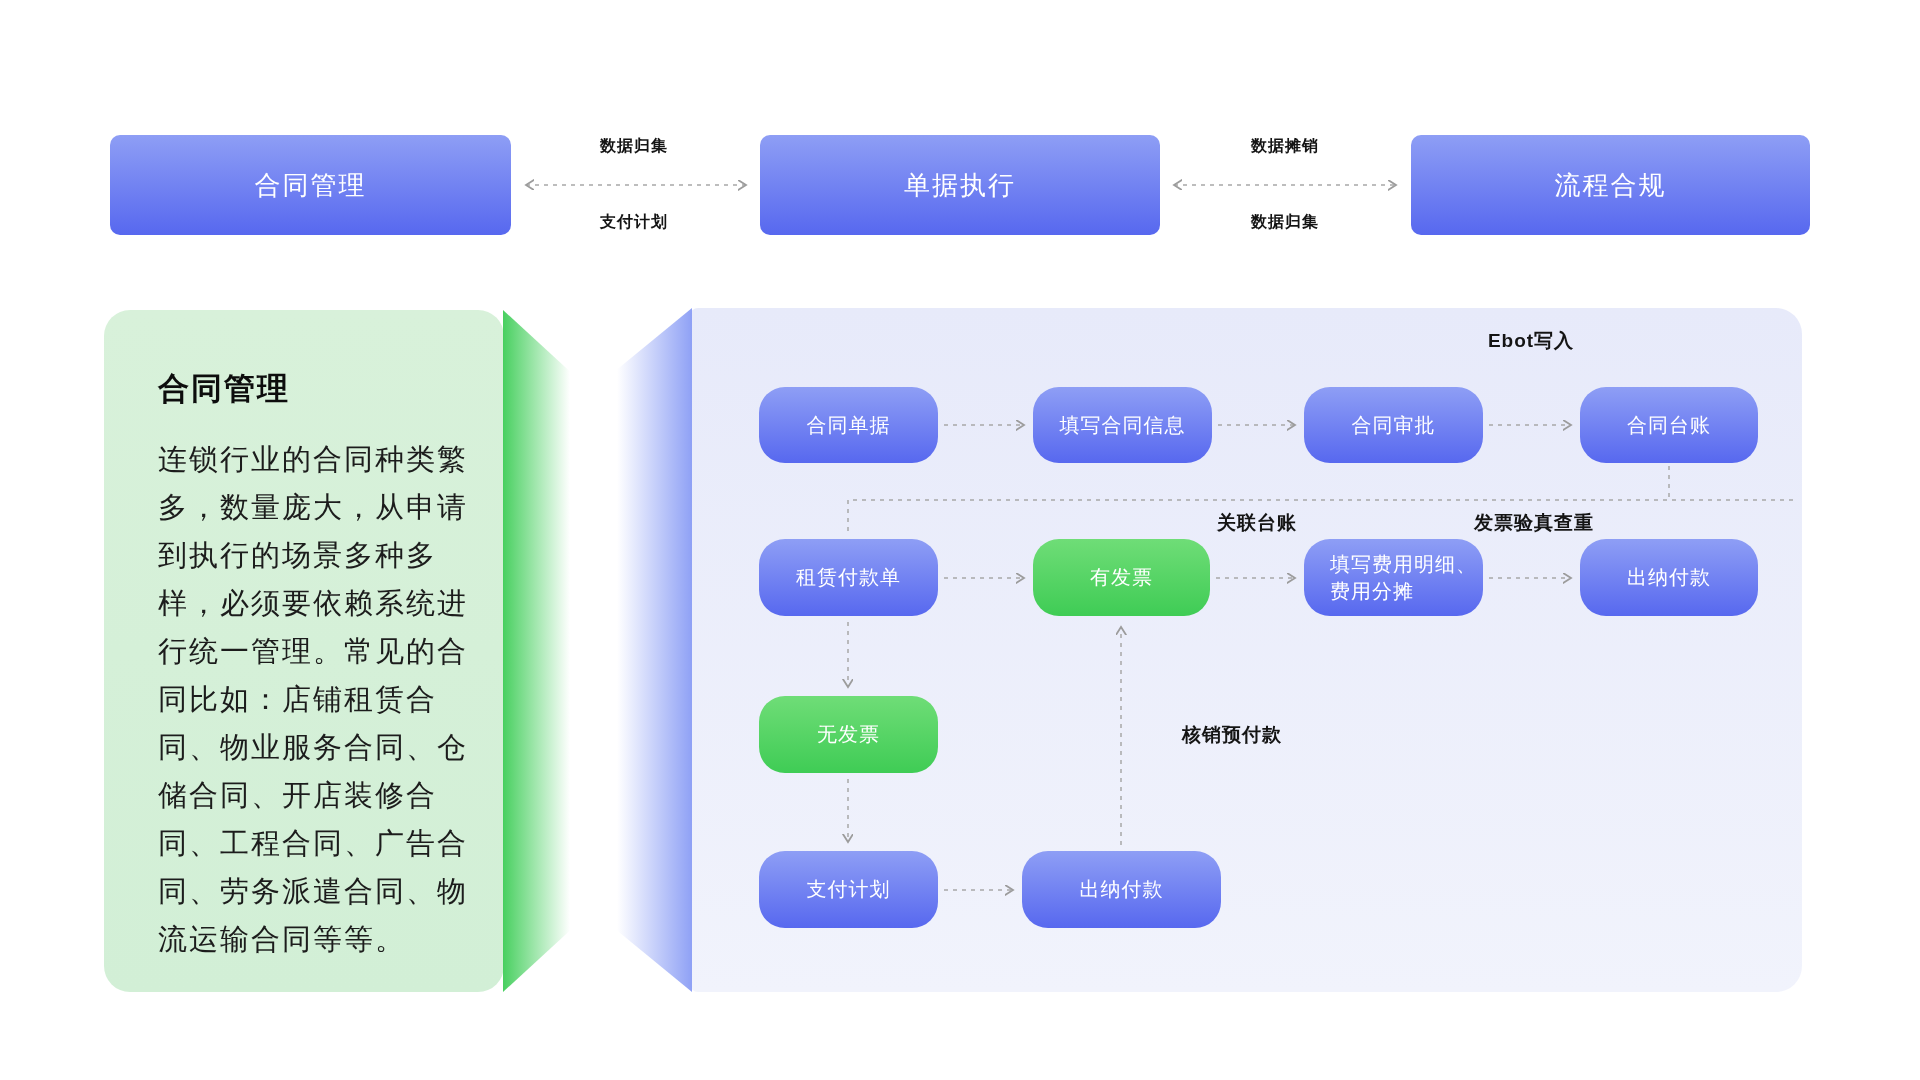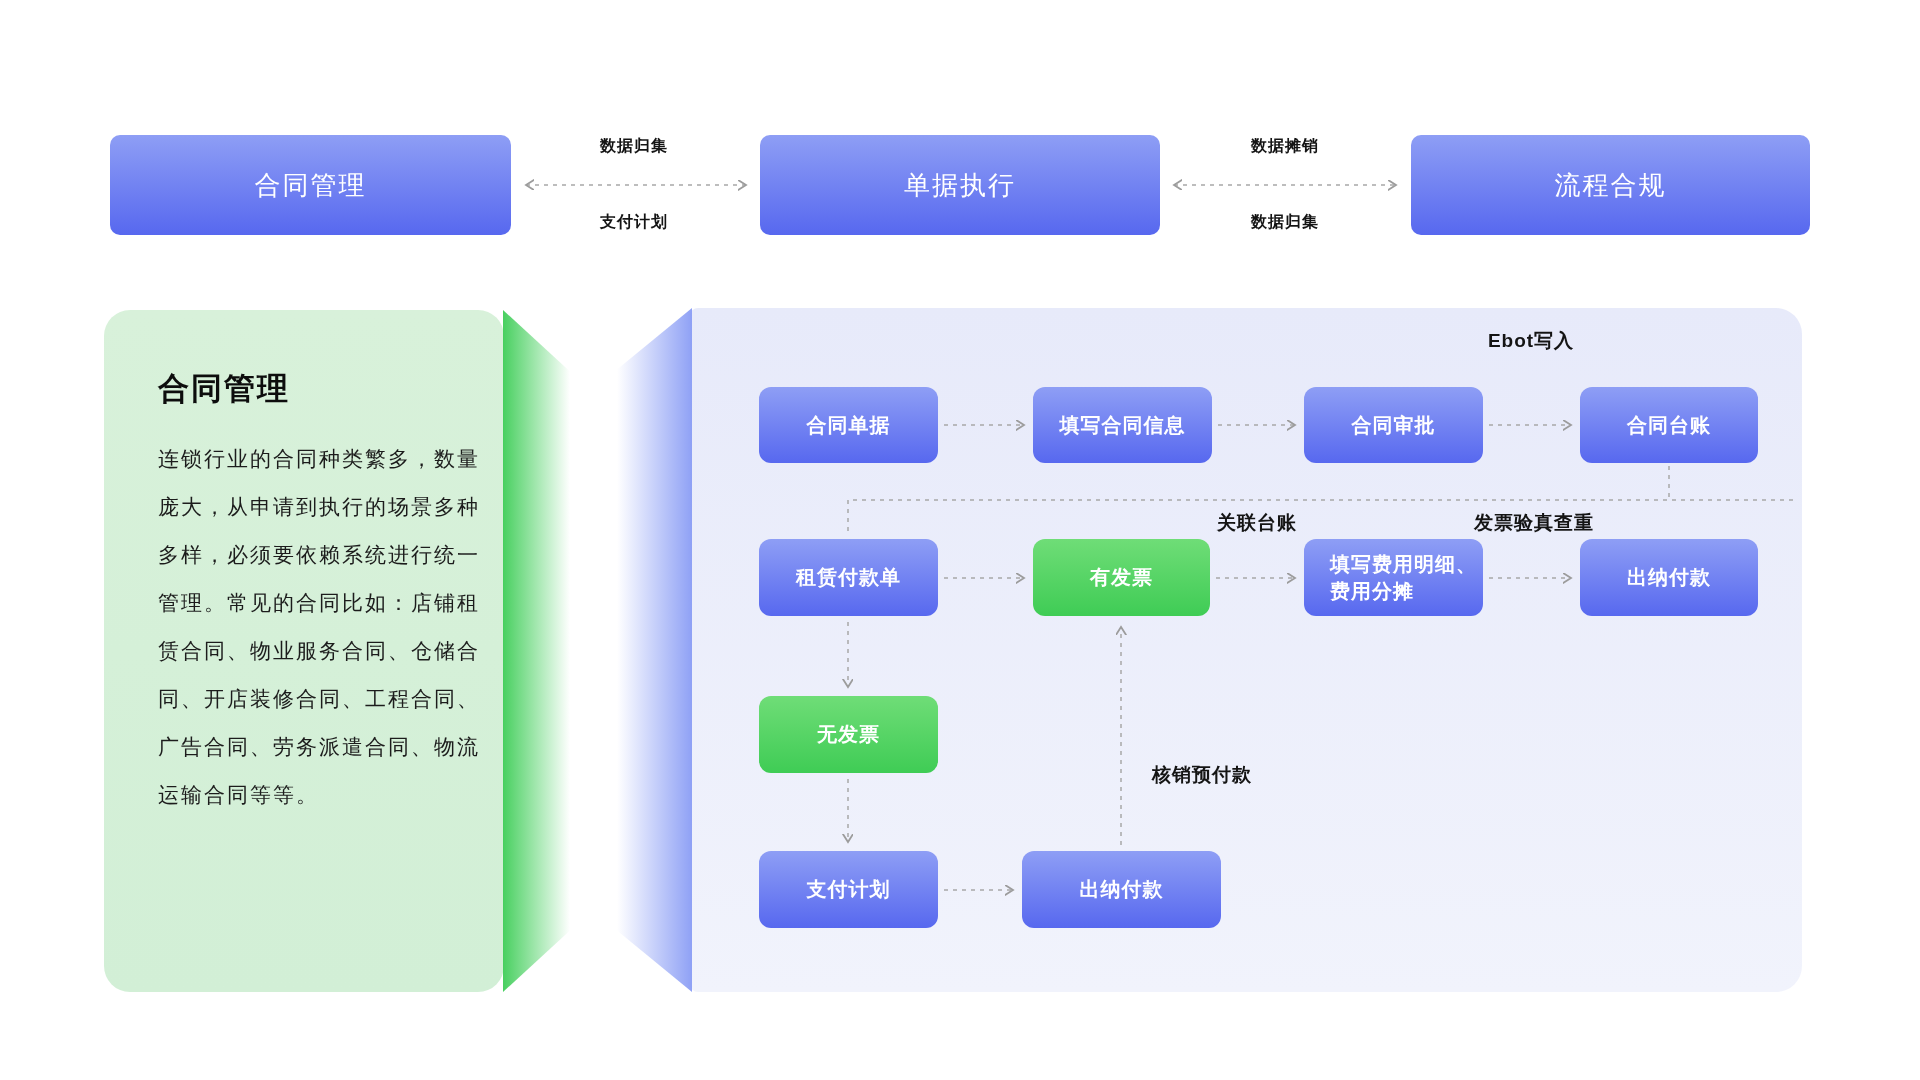--- a/index.html
+++ b/index.html
@@ -13,38 +13,38 @@
             color:#ffffff;font-size:26px;font-weight:500;letter-spacing:2px;}
   .top-label{position:absolute;width:220px;text-align:center;
              color:#141414;font-size:16px;font-weight:700;letter-spacing:1px;}
 
   
   .info-card{position:absolute;left:104px;top:310px;width:400px;height:682px;
              border-radius:26px;background:linear-gradient(180deg,#D8F1DA 0%,#D2EFD6 100%);}
   .info-title{position:absolute;left:54px;top:58px;font-size:31px;font-weight:700;
               color:#0d0d0d;letter-spacing:2px;}
   .info-body{position:absolute;left:54px;top:125px;width:330px;
-             font-size:21px;line-height:48px;letter-spacing:2px;color:#1c1c1c;}
+             font-size:29px;line-height:48px;letter-spacing:2px;color:#1c1c1c;}
 
   
   .bevel-green{position:absolute;left:503px;top:310px;width:67px;height:682px;
                clip-path:polygon(0 0,100% 9%,100% 91%,0 100%);
                background:linear-gradient(90deg,rgba(62,205,87,0.95) 0%,rgba(122,225,140,0) 100%);}
   .bevel-blue{position:absolute;left:617px;top:308px;width:75px;height:684px;
               clip-path:polygon(100% 0,0 9%,0 91%,100% 100%);
               background:linear-gradient(270deg,rgba(137,156,245,0.95) 0%,rgba(170,185,250,0) 100%);}
 
   
   .flow-panel{position:absolute;left:690px;top:308px;width:1112px;height:684px;
               border-radius:8px 26px 26px 8px;
               background:linear-gradient(180deg,#E7EAFA 0%,#F1F3FC 100%);}
 
-  .flow-node{position:absolute;height:76px;border-radius:12px;
+  .flow-node{position:absolute;height:76px;border-radius:26px;
              display:flex;align-items:center;justify-content:center;
-             color:#ffffff;font-size:20px;font-weight:700;letter-spacing:1px;
+             color:#ffffff;font-size:20px;font-weight:400;letter-spacing:1px;
              background:linear-gradient(180deg,#8E9EF5 0%,#5768EF 100%);}
   .flow-node.green{background:linear-gradient(180deg,#6FDD77 0%,#3FCC55 100%);}
   .flow-node.two-line{justify-content:flex-start;padding-left:26px;box-sizing:border-box;
                       line-height:27px;text-align:left;}
   .flow-label{position:absolute;color:#141414;font-size:19px;font-weight:700;
               letter-spacing:1px;text-align:center;}
 
   svg.connectors{position:absolute;left:0;top:0;pointer-events:none;}
 </style>
 </head>
@@ -111,15 +111,15 @@
   <div class="flow-node" style="left:1580px;top:539px;width:178px;height:77px;">出纳付款</div>
 
   <div class="flow-node green" style="left:759px;top:696px;width:179px;height:77px;">无发票</div>
 
   <div class="flow-node" style="left:759px;top:851px;width:179px;height:77px;">支付计划</div>
   <div class="flow-node" style="left:1022px;top:851px;width:199px;height:77px;">出纳付款</div>
 
   <div class="flow-label" style="left:1431px;top:328px;width:200px;">Ebot写入</div>
   <div class="flow-label" style="left:1157px;top:510px;width:200px;">关联台账</div>
   <div class="flow-label" style="left:1414px;top:510px;width:240px;">发票验真查重</div>
-  <div class="flow-label" style="left:1152px;top:722px;width:160px;text-align:left;margin-top:40px;">核销预付款</div>
+  <div class="flow-label" style="left:1152px;top:722px;width:160px;text-align:center;">核销预付款</div>
 
 </div>
 
 </body></html>

